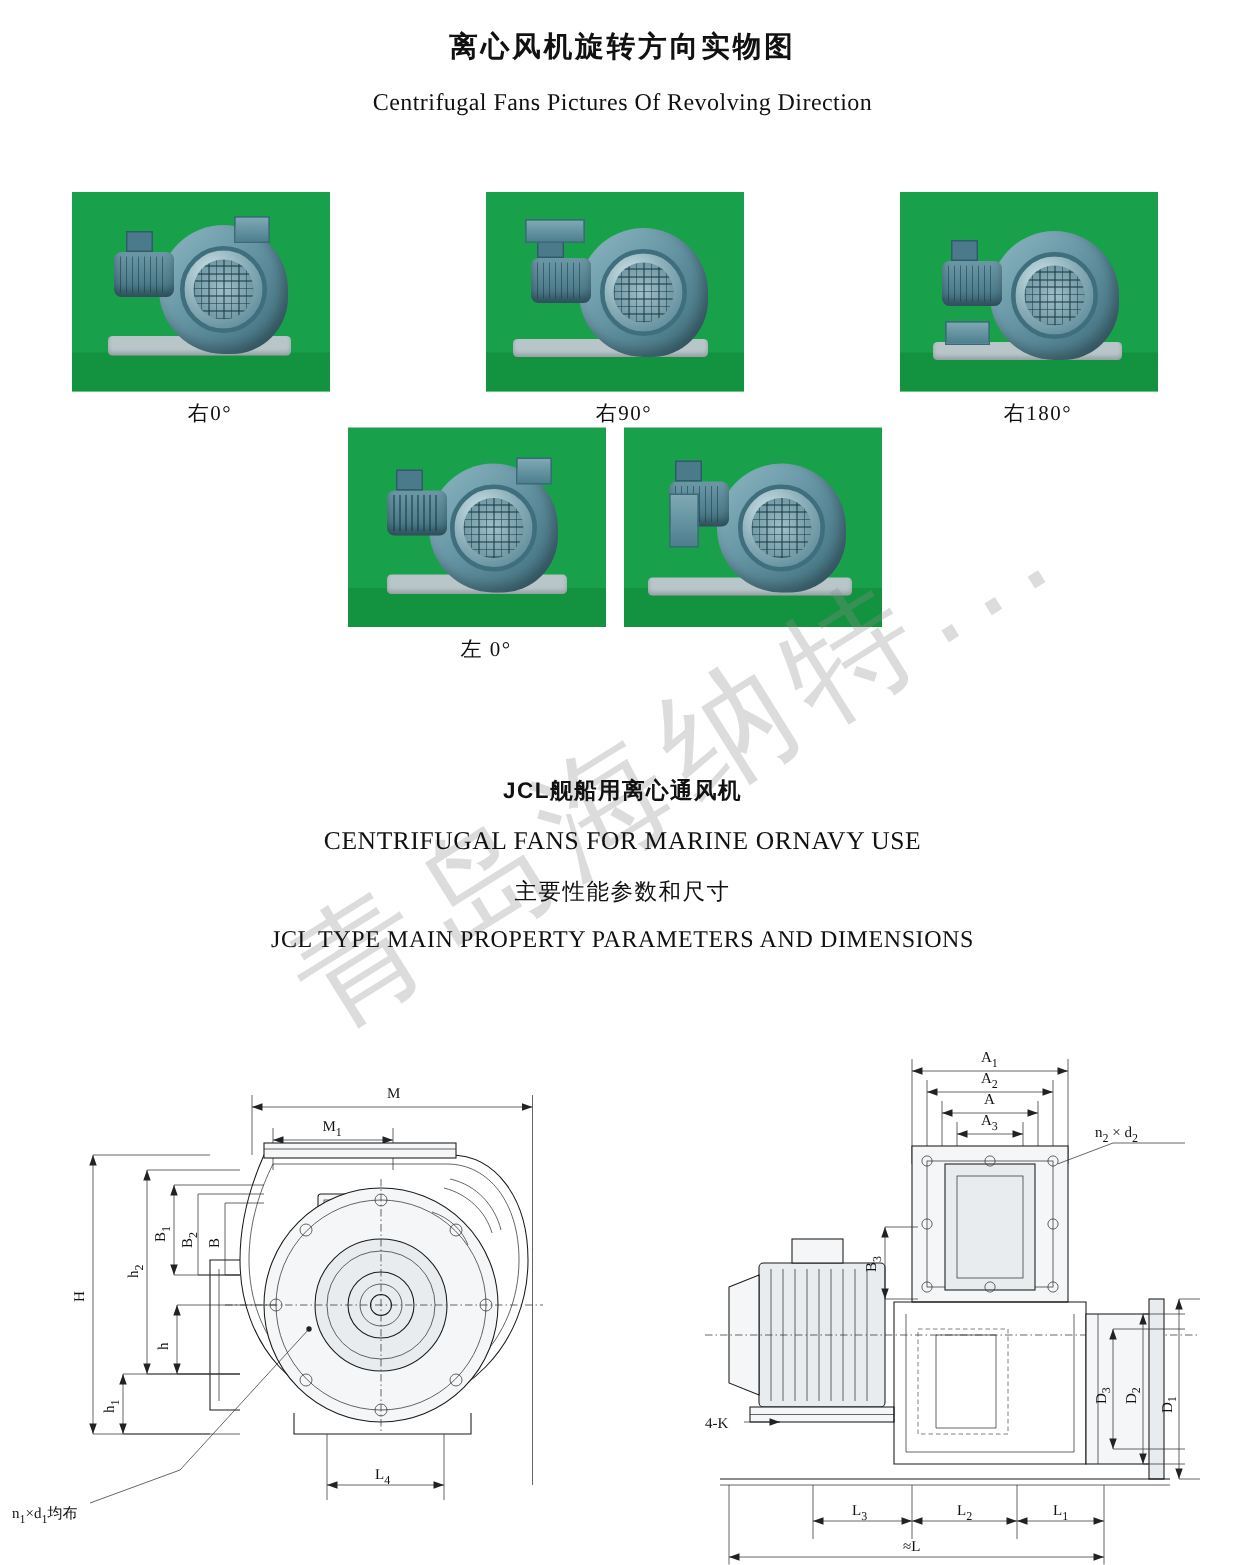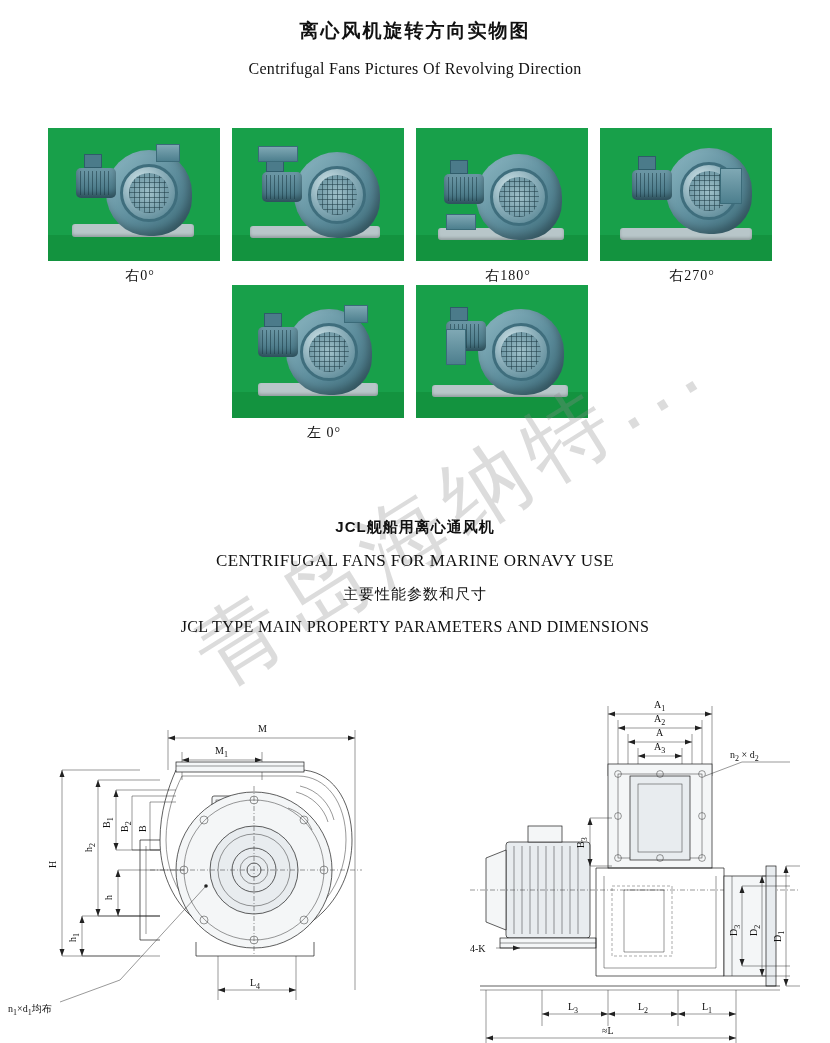--- a/index.html
+++ b/index.html
@@ -245,57 +245,41 @@
             <div class="scroll-body" style="left:62px;top:24px;"></div>
             <div class="inlet-ring" style="left:76px;top:38px;"></div>
             <div class="inlet-mesh" style="left:85px;top:47px;"></div>
             <div class="motor" style="left:30px;top:44px;">
                 <div class="fins"></div>
               </div>
             <div class="jbox" style="left:34px;top:30px;"></div>
             <div class="outlet" style="left:26px;top:18px;width:40px;height:16px;"></div>
           </div>
         </div>
+        <div class="caption">右90°</div>
       </div>
 
       <div class="photo-cell">
         <div class="photo">
           <div class="floor"></div>
           <div class="fan">
             <div class="base-plate" style="left:22px;top:100px;width:126px;height:12px;border-radius:3px;"></div>
             <div class="scroll-body" style="left:60px;top:26px;"></div>
             <div class="inlet-ring" style="left:74px;top:40px;"></div>
             <div class="inlet-mesh" style="left:83px;top:49px;"></div>
             <div class="motor" style="left:28px;top:46px;">
                 <div class="fins"></div>
               </div>
             <div class="jbox" style="left:34px;top:32px;"></div>
             <div class="outlet" style="left:30px;top:86px;width:30px;height:16px;"></div>
           </div>
         </div>
         <div class="caption">右180°</div>
       </div>
 
-      <div class="photo-cell">
-        <div class="photo">
-          <div class="floor"></div>
-          <div class="fan">
-            <div class="base-plate" style="left:20px;top:100px;width:132px;height:12px;border-radius:3px;"></div>
-            <div class="scroll-body" style="left:66px;top:20px;"></div>
-            <div class="inlet-ring" style="left:80px;top:34px;"></div>
-            <div class="inlet-mesh" style="left:89px;top:43px;"></div>
-            <div class="motor" style="left:32px;top:42px;">
-                <div class="fins"></div>
-              </div>
-            <div class="jbox" style="left:38px;top:28px;"></div>
-            <div class="outlet" style="left:120px;top:40px;width:22px;height:36px;"></div>
-          </div>
-        </div>
-        <div class="caption">右270°</div>
-      </div>
     </div>
 
     <div class="photo-row second">
 
       <div class="photo-cell">
         <div class="photo">
           <div class="floor"></div>
           <div class="fan">
             <div class="base-plate" style="left:26px;top:98px;width:120px;height:13px;border-radius:3px;"></div>
             <div class="scroll-body" style="left:54px;top:24px;"></div>

